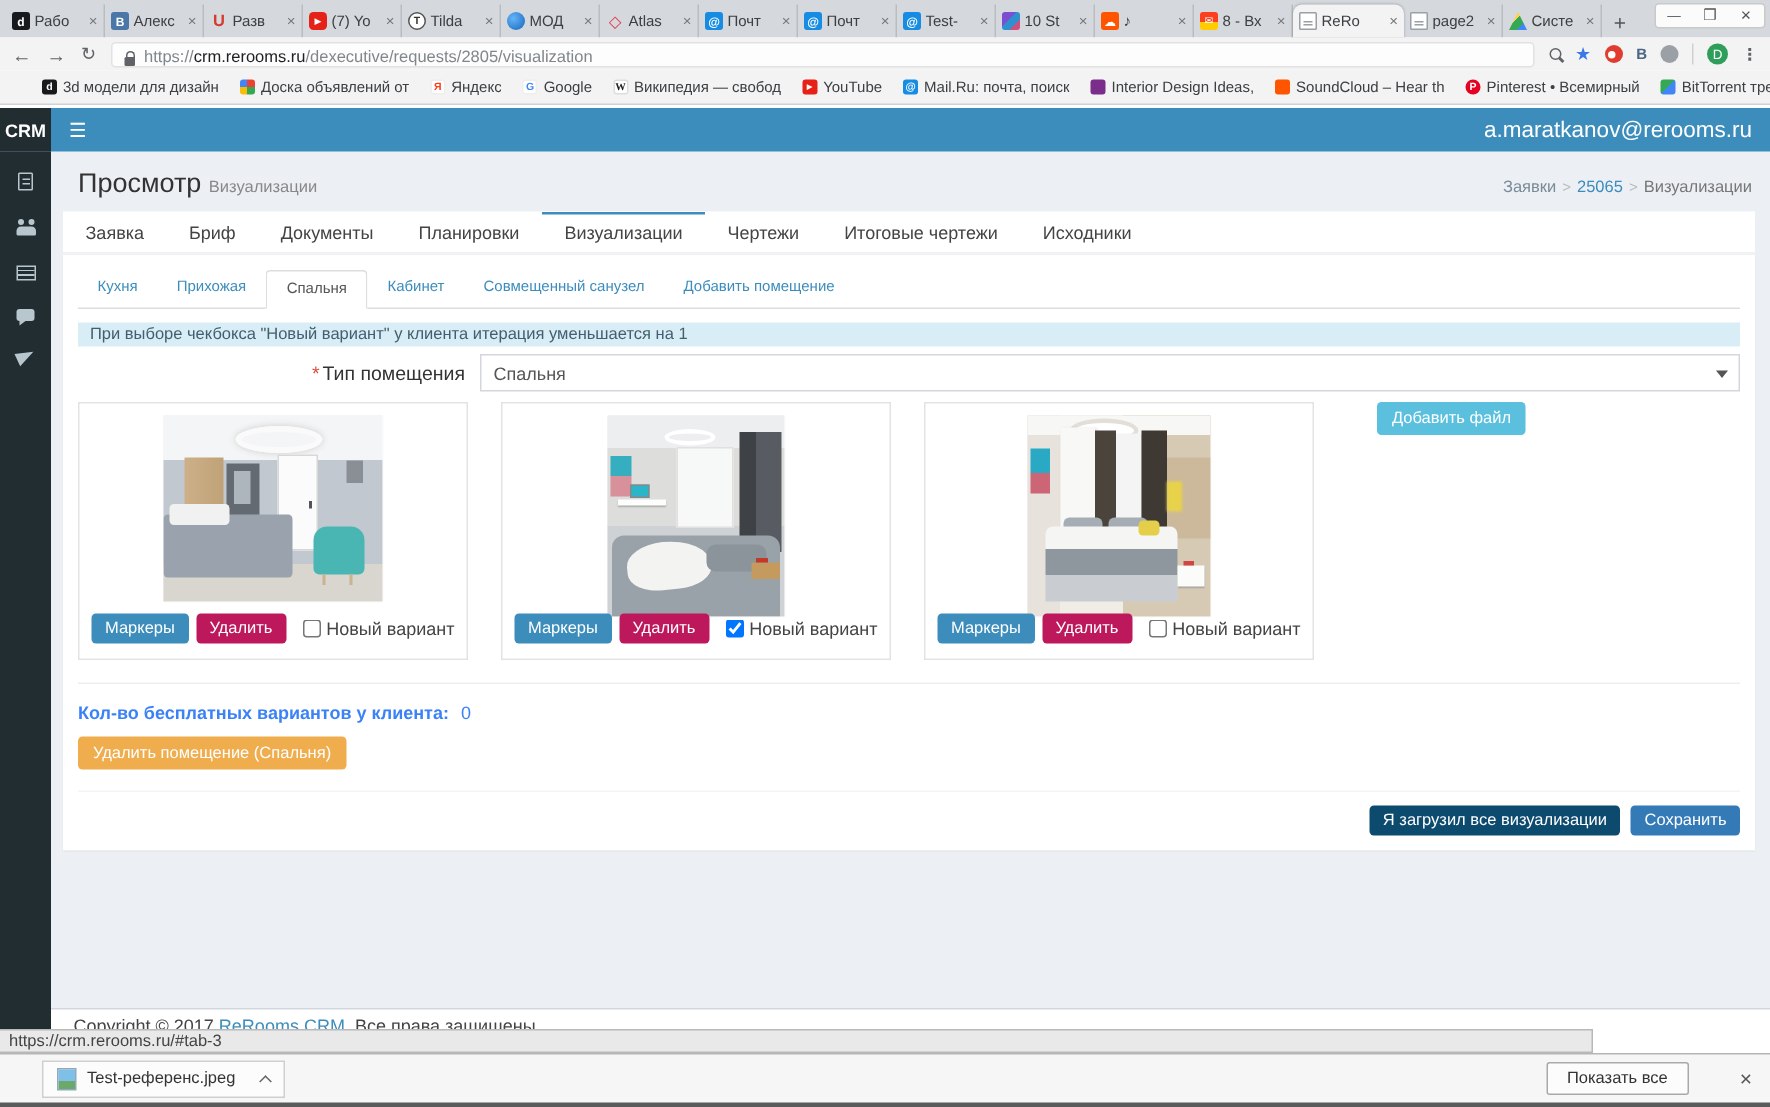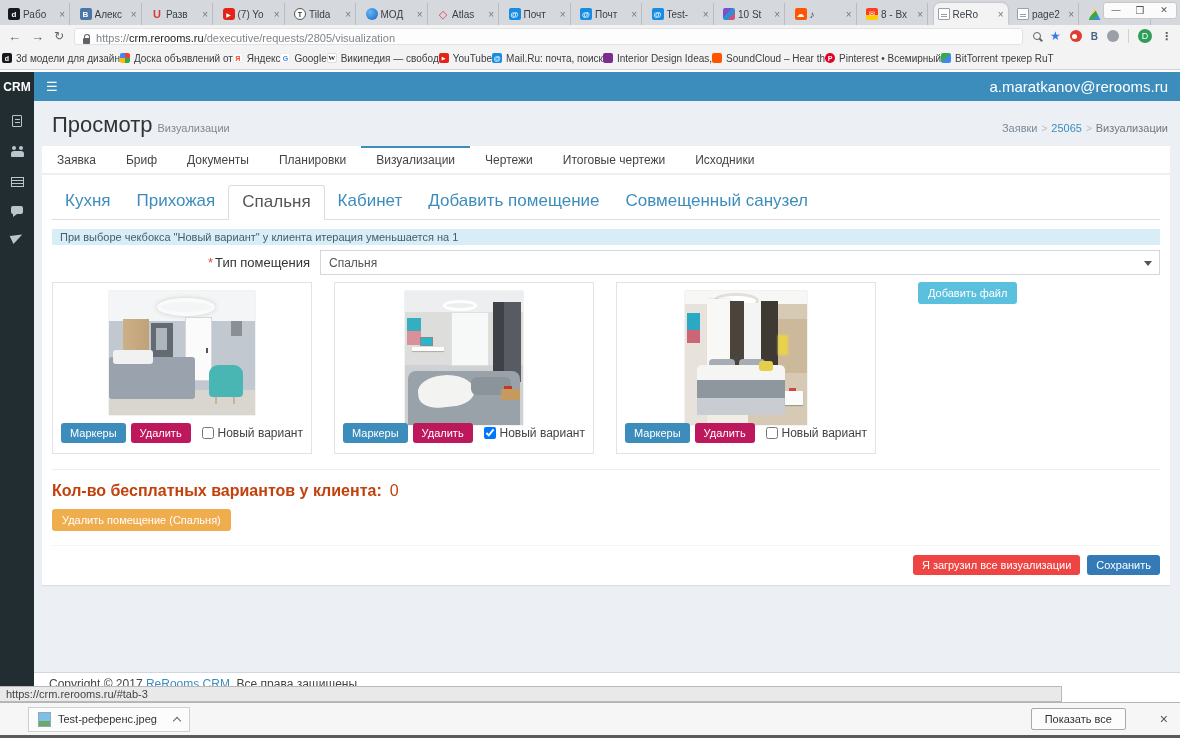--- a/index.html
+++ b/index.html
@@ -1,20 +1,20 @@
 <!DOCTYPE html>
 <html><head>
 <meta charset="utf-8">
 <style>
 * { box-sizing: border-box; margin: 0; padding: 0; }
 html,body { width:1180px; height:738px; overflow:hidden; font-family:"Liberation Sans","DejaVu Sans",sans-serif; background:#fff; }
 body { position:relative; }
 
 
-.tabstrip { position:absolute; top:0; left:0; width:1180px; height:25px; background:#d5d8dd; display:flex; align-items:flex-end; padding-left:4px;justify-content:space-between; }
+.tabstrip { position:absolute; top:0; left:0; width:1180px; height:25px; background:#d5d8dd; display:flex; align-items:flex-end; padding-left:4px; }
 .tab { width:66px; height:22px; display:flex; align-items:center; gap:3px; padding:0 4px; font-size:10px; color:#3c4043; border-right:1px solid #b9bcc1; cursor:pointer; }
 .tab.active { background:#f3f3f3; border-right:none; border-radius:6px 6px 0 0; width:74px; box-shadow:0 0 2px rgba(0,0,0,.25); }
 .tab-label { flex:1; overflow:hidden; white-space:nowrap; text-overflow:ellipsis; }
 .tab-close { color:#777; font-size:10px; flex:none; }
 .newtab { width:24px; height:20px; font-size:14px; color:#555; display:flex; align-items:center; justify-content:center; }
 .win-controls { position:absolute; right:3px; top:2px; height:17px; background:#fbfbfb; border:1px solid #c9c9c9; border-radius:3px; display:flex; align-items:center; }
 .wc { width:24px; text-align:center; font-size:9px; color:#555; line-height:15px; }
 .wc-min::after { content:"—"; } 
 .wc-max { position:relative; } .wc-max::after { content:"❒"; font-size:10px; }
 .wc-close::after { content:"✕"; }
@@ -47,21 +47,21 @@
 .mag::after { content:""; position:absolute; width:4px; height:1.5px; background:#5f6368; transform:rotate(45deg); right:-3px; bottom:-1px; }
 .star { color:#3b78e7; font-size:12px; }
 .ext-red { width:12px; height:12px; border-radius:50%; background:#e03c31; position:relative; }
 .ext-red::after { content:""; position:absolute; width:5px; height:5px; border-radius:50%; background:#fff; top:3.5px; left:2px; }
 .ext-b { font-size:10px; font-weight:bold; color:#4b6584; }
 .ext-gray { width:12px; height:12px; border-radius:50%; background:#9aa0a6; }
 .nav-divider { width:1px; height:14px; background:#d0d0d0; }
 .avatar { width:14px; height:14px; border-radius:50%; background:#2e9e5b; color:#fff; font-size:9px; display:flex; align-items:center; justify-content:center; }
 .kebab { color:#5f6368; font-size:11px; font-weight:bold; }
 
-.bookmarks { position:absolute; top:47px; left:0; width:1180px; height:23px; background:#f3f3f3; border-bottom:1px solid #cfd2d7; display:flex; align-items:center; padding:0 2px; }
+.bookmarks { position:absolute; top:47px; left:0; width:1180px; height:23px; background:#f3f3f3; border-bottom:1px solid #cfd2d7; display:flex; align-items:center; padding:0 28px; gap:14px; }
 .bm { display:flex; align-items:center; gap:4px; font-size:10px; color:#3c4043; max-width:118px; }
 .bm span.bm-label { overflow:hidden; white-space:nowrap; text-overflow:ellipsis; }
 .bi { width:10px; height:10px; flex:none; border-radius:2px; display:inline-flex; align-items:center; justify-content:center; font-size:7px; font-weight:bold; color:#fff; }
 .bi-3dsky{background:#17191c;} .bi-3dsky::before{content:"d";}
 .bi-dots{background:conic-gradient(#ea4335 0 25%, #34a853 25% 50%, #fbbc04 50% 75%, #4285f4 75%);}
 .bi-ya{background:#fff; color:#fc3f1d; border:0.5px solid #eee;} .bi-ya::before{content:"Я";}
 .bi-g{background:#fff; color:#4285f4; border:0.5px solid #eee;} .bi-g::before{content:"G";}
 .bi-w{background:#fff; color:#222; border:0.5px solid #ddd; font-family:"Liberation Serif",serif;} .bi-w::before{content:"W";}
 .bi-yt{background:#e62117; border-radius:2px;} .bi-yt::before{content:"▶"; font-size:5px;}
 .bi-at{background:#168de2;} .bi-at::before{content:"@";}
@@ -84,37 +84,37 @@
 .si-users { width:13px; height:12px; }
 .si-users::before { content:""; position:absolute; width:4px; height:4px; border-radius:50%; background:#b8c7ce; top:0; left:1px; box-shadow:7px 0 0 #b8c7ce; }
 .si-users::after { content:""; position:absolute; width:13px; height:6px; border-radius:3px 3px 1px 1px; background:#b8c7ce; top:5px; left:0; }
 .si-table { width:13px; height:10px; border:1px solid #b8c7ce; background:repeating-linear-gradient(180deg, transparent 0 2px, #b8c7ce 2px 3px); }
 .si-chat { width:12px; height:8px; background:#b8c7ce; border-radius:2px; }
 .si-chat::after { content:""; position:absolute; bottom:-3px; left:2px; border-left:4px solid #b8c7ce; border-bottom:3px solid transparent; }
 .si-send { width:0; height:0; border-left:12px solid #b8c7ce; border-top:4px solid transparent; border-bottom:5px solid transparent; transform:rotate(-25deg); }
 
 .main { position:absolute; top:29px; left:34px; width:1146px; height:585px; }
 .content-header { display:flex; justify-content:space-between; align-items:baseline; padding:11px 12px 8px 18px; }
-.page-title { font-size:22px; font-weight:normal; color:#333; }
+.page-title { font-size:18px; font-weight:normal; color:#333; }
 .page-subtitle { font-size:11px; color:#888; margin-left:5px; }
 .breadcrumb { font-size:11px; color:#999; }
 .breadcrumb .bc1 { color:#7a8a99; }
 .breadcrumb .bc2 { color:#3c8dbc; }
 .breadcrumb .bc3 { color:#777; }
 .breadcrumb .sep { margin:0 4px; color:#bbb; font-size:10px; }
 
 .tabs-box { margin:0 10px 0 8px; background:#fff; height:28px; display:flex; border-bottom:1px solid #f0f0f0; }
 .mtab { padding:0 15px; font-size:12px; color:#444; display:flex; align-items:center; }
 .mtab.active { box-shadow:inset 0 2px 0 #3c8dbc; background:#fff; }
 
 .status-green { margin:13px 10px 0 8px; background:#dff0d8; padding:4px 10px; font-size:12px; color:#5b7a5b; }
 
 .panel { margin:1px 10px 0 8px; background:#fff; padding:10px; box-shadow:0 1px 1px rgba(0,0,0,.08); }
 .room-tabs { display:flex; border-bottom:1px solid #ddd; }
-.rtab { padding:6px 13px 7px; font-size:17px; color:#3c8dbc; margin-bottom:-1px; }
+.rtab { padding:6px 13px 7px; font-size:10px; color:#3c8dbc; margin-bottom:-1px; }
 .rtab.active { background:#fff; border:1px solid #ddd; border-bottom-color:#fff; border-radius:3px 3px 0 0; color:#555; }
 
 .notice { margin-top:9px; background:#d9edf7; color:#41606e; font-size:11px; padding:2px 8px; }
 
 .form-row { display:flex; align-items:center; margin:5px 0 7px; }
 .form-label { width:268px; text-align:right; padding-right:10px; font-size:13px; font-weight:normal; color:#333; }
 .req { color:#dd4b39; margin-right:2px; }
 .room-select { flex:1; height:25px; border:1px solid #d2d6de; background:#fff; display:flex; align-items:center; padding:0 8px; font-size:12px; color:#555; position:relative; margin-right:0; }
 .caret { position:absolute; right:7px; top:10px; border-left:4px solid transparent; border-right:4px solid transparent; border-top:5px solid #555; }
 
@@ -123,25 +123,25 @@
 .card-media { display:flex; justify-content:center; margin-top:8px; }
 .card-foot { position:absolute; bottom:10px; left:8px; right:8px; display:flex; align-items:center; }
 .btn { border:none; border-radius:3px; color:#fff; font-size:11px; padding:4px 9px; font-family:inherit; }
 .btn-markers { background:#3c8dbc; }
 .btn-del { background:#be185d; margin-left:5px; }
 .chk-wrap { margin-left:auto; display:flex; align-items:center; gap:4px; font-size:12px; color:#444; }
 .chk-wrap input { width:12px; height:12px; }
 .btn-addfile { background:#5bc0de; align-self:flex-start; margin-left:20px; padding:5px 10px; }
 
 .hr { border-top:1px solid #eee; margin:15px 0 12px; }
-.counts { font-size:16px; color:#c2410c; }
+.counts { font-size:12px; color:#3b82f6; }
 .counts b { margin-right:8px; }
 .btn-delroom { background:#f0ad4e; margin-top:9px; padding:5px 10px; }
 .box-footer { margin-top:14px; border-top:1px solid #f4f4f4; padding-top:9px; display:flex; justify-content:flex-end; gap:7px; }
-.btn-red { background:#ef4444; }
+.btn-red { background:#0c4a6e; }
 .btn-save { background:#337ab7; }
 
 .main-footer { position:absolute; top:600px; left:34px; width:1146px; height:30px; background:#fff; border-top:1px solid #d2d6de; font-size:12px; color:#444; padding:4px 0 0 15px; }
 .main-footer a { color:#3c8dbc; text-decoration:none; }
 .status-bubble { position:absolute; top:614px; left:0; width:1062px; height:16px; background:#e9e9e9; border:1px solid #b9b9b9; border-left:none; font-size:11px; color:#444; padding:1px 0 0 6px; z-index:5; }
 
 
 .scene { position:relative; overflow:hidden; box-shadow:0 0 1px rgba(0,0,0,.3); }
 .s { position:absolute; }
 .img1 { width:146px; height:124px; background:linear-gradient(180deg,#f4f5f6 0 24%, #c2c8d0 24% 80%, #d9d5cf 80%); }
@@ -392,22 +392,22 @@
       <span class="mtab">Исходники</span>
     </div>
 
 
     <div class="panel">
       <div class="room-tabs">
         <span class="rtab">Кухня</span>
         <span class="rtab">Прихожая</span>
         <span class="rtab active">Спальня</span>
         <span class="rtab">Кабинет</span>
+        <span class="rtab">Совмещенный санузел</span>
         <span class="rtab">Добавить помещение</span>
-        <span class="rtab">Совмещенный санузел</span>
       </div>
 
       <div class="notice">При выборе чекбокса "Новый вариант" у клиента итерация уменьшается на 1</div>
 
       <div class="form-row">
         <div class="form-label"><span class="req">*</span><span>Тип помещения</span></div>
         <div class="room-select">
             <span>Спальня</span>
             <span class="caret"></span>
           </div>

